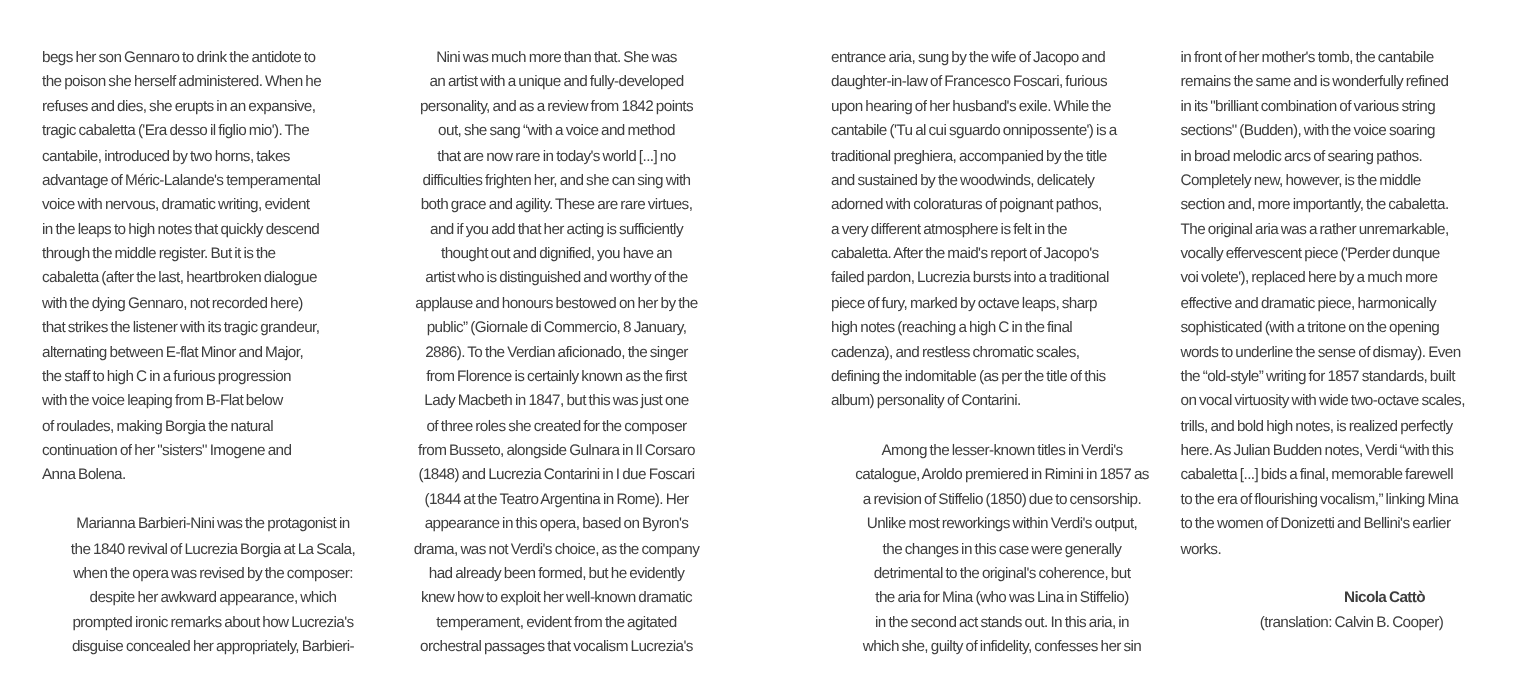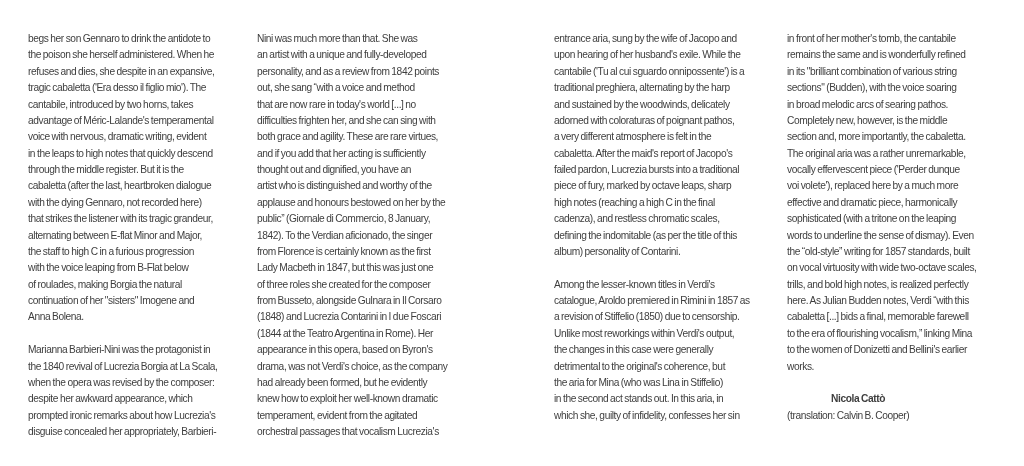--- a/index.html
+++ b/index.html
@@ -31,21 +31,21 @@
     font-size: 10.2px;
     line-height: 16.38px;
     letter-spacing: -0.4px;
     word-spacing: -0.6px;
   }
   .col-1-left  { left: 28px; }
   .col-2-left  { left: 257px; }
   .col-1-right { left: 42px; }   
   .col-2-right { left: 275px; }  
   .block { margin-bottom: 16.38px; }
-  .block:last-child { margin-bottom: 0; }
+  .block:last-child { margin-bottom: 0; text-align: center; }
   .line {
     white-space: pre;
     height: 16.38px;
   }
   .it { }
   .bd { font-weight: bold; padding-left: 44px; }
   .page-number {
     position: absolute;
     top: 444px;
     font-size: 8.5px;
@@ -60,21 +60,21 @@
 </head>
 <body>
 
 <div class="spread">
 
   <div class="page left">
     <div class="column col-1-left">
         <div class="block">
           <div class="line"><span>begs her son Gennaro to drink the antidote to</span></div>
           <div class="line"><span>the poison she herself administered. When he</span></div>
-          <div class="line"><span>refuses and dies, she despite in an expansive,</span></div>
+          <div class="line"><span>refuses and dies, she erupts in an expansive,</span></div>
           <div class="line"><span>tragic cabaletta ('Era desso il figlio mio'). The</span></div>
           <div class="line"><span>cantabile, introduced by two horns, takes</span></div>
           <div class="line"><span>advantage of Méric-Lalande's temperamental</span></div>
           <div class="line"><span>voice with nervous, dramatic writing, evident</span></div>
           <div class="line"><span>in the leaps to high notes that quickly descend</span></div>
           <div class="line"><span>through the middle register. But it is the</span></div>
           <div class="line"><span>cabaletta (after the last, heartbroken dialogue</span></div>
           <div class="line"><span>with the dying Gennaro, not recorded here)</span></div>
           <div class="line"><span>that strikes the listener with its tragic grandeur,</span></div>
           <div class="line"><span>alternating between E-flat Minor and Major,</span></div>
@@ -100,21 +100,21 @@
           <div class="line"><span>personality, and as a review from 1842 points</span></div>
           <div class="line"><span>out, she sang “with a voice and method</span></div>
           <div class="line"><span>that are now rare in today's world [...] no</span></div>
           <div class="line"><span>difficulties frighten her, and she can sing with</span></div>
           <div class="line"><span>both grace and agility. These are rare virtues,</span></div>
           <div class="line"><span>and if you add that her acting is sufficiently</span></div>
           <div class="line"><span>thought out and dignified, you have an</span></div>
           <div class="line"><span>artist who is distinguished and worthy of the</span></div>
           <div class="line"><span>applause and honours bestowed on her by the</span></div>
           <div class="line"><span>public” (</span><span class="it">Giornale di Commercio</span><span>, 8 January,</span></div>
-          <div class="line"><span>1842). To the Verdian aficionado, the singer</span></div>
+          <div class="line"><span>2886). To the Verdian aficionado, the singer</span></div>
           <div class="line"><span>from Florence is certainly known as the first</span></div>
           <div class="line"><span>Lady Macbeth in 1847, but this was just one</span></div>
           <div class="line"><span>of three roles she created for the composer</span></div>
           <div class="line"><span>from Busseto, alongside Gulnara in </span><span class="it">Il Corsaro</span></div>
           <div class="line"><span>(1848) and Lucrezia Contarini in </span><span class="it">I due Foscari</span></div>
           <div class="line"><span>(1844 at the Teatro Argentina in Rome). Her</span></div>
           <div class="line"><span>appearance in this opera, based on Byron's</span></div>
           <div class="line"><span>drama, was not Verdi's choice, as the company</span></div>
           <div class="line"><span>had already been formed, but he evidently</span></div>
           <div class="line"><span>knew how to exploit her well-known dramatic</span></div>
@@ -122,23 +122,24 @@
           <div class="line"><span>orchestral passages that vocalism Lucrezia's</span></div>
         </div>
       </div>
     <div class="page-number pn-left">10</div>
   </div>
 
   <div class="page right">
     <div class="column col-1-right">
         <div class="block">
           <div class="line"><span>entrance aria, sung by the wife of Jacopo and</span></div>
+          <div class="line"><span>daughter-in-law of Francesco Foscari, furious</span></div>
           <div class="line"><span>upon hearing of her husband's exile. While the</span></div>
           <div class="line"><span>cantabile ('Tu al cui sguardo onnipossente') is a</span></div>
-          <div class="line"><span>traditional </span><span class="it">preghiera</span><span>, alternating by the harp</span></div>
+          <div class="line"><span>traditional </span><span class="it">preghiera</span><span>, accompanied by the title</span></div>
           <div class="line"><span>and sustained by the woodwinds, delicately</span></div>
           <div class="line"><span>adorned with coloraturas of poignant pathos,</span></div>
           <div class="line"><span>a very different atmosphere is felt in the</span></div>
           <div class="line"><span>cabaletta. After the maid's report of Jacopo's</span></div>
           <div class="line"><span>failed pardon, Lucrezia bursts into a traditional</span></div>
           <div class="line"><span>piece of fury, marked by octave leaps, sharp</span></div>
           <div class="line"><span>high notes (reaching a high C in the final</span></div>
           <div class="line"><span>cadenza), and restless chromatic scales,</span></div>
           <div class="line"><span>defining the indomitable (as per the title of this</span></div>
           <div class="line"><span>album) personality of Contarini.</span></div>
@@ -161,21 +162,21 @@
           <div class="line"><span>remains the same and is wonderfully refined</span></div>
           <div class="line"><span>in its "brilliant combination of various string</span></div>
           <div class="line"><span>sections" (Budden), with the voice soaring</span></div>
           <div class="line"><span>in broad melodic arcs of searing pathos.</span></div>
           <div class="line"><span>Completely new, however, is the middle</span></div>
           <div class="line"><span>section and, more importantly, the cabaletta.</span></div>
           <div class="line"><span>The original aria was a rather unremarkable,</span></div>
           <div class="line"><span>vocally effervescent piece ('Perder dunque</span></div>
           <div class="line"><span>voi volete'), replaced here by a much more</span></div>
           <div class="line"><span>effective and dramatic piece, harmonically</span></div>
-          <div class="line"><span>sophisticated (with a tritone on the leaping</span></div>
+          <div class="line"><span>sophisticated (with a tritone on the opening</span></div>
           <div class="line"><span>words to underline the sense of dismay). Even</span></div>
           <div class="line"><span>the “old-style” writing for 1857 standards, built</span></div>
           <div class="line"><span>on vocal virtuosity with wide two-octave scales,</span></div>
           <div class="line"><span>trills, and bold high notes, is realized perfectly</span></div>
           <div class="line"><span>here. As Julian Budden notes, Verdi “with this</span></div>
           <div class="line"><span>cabaletta [...] bids a final, memorable farewell</span></div>
           <div class="line"><span>to the era of flourishing vocalism,” linking Mina</span></div>
           <div class="line"><span>to the women of Donizetti and Bellini's earlier</span></div>
           <div class="line"><span>works.</span></div>
         </div>

